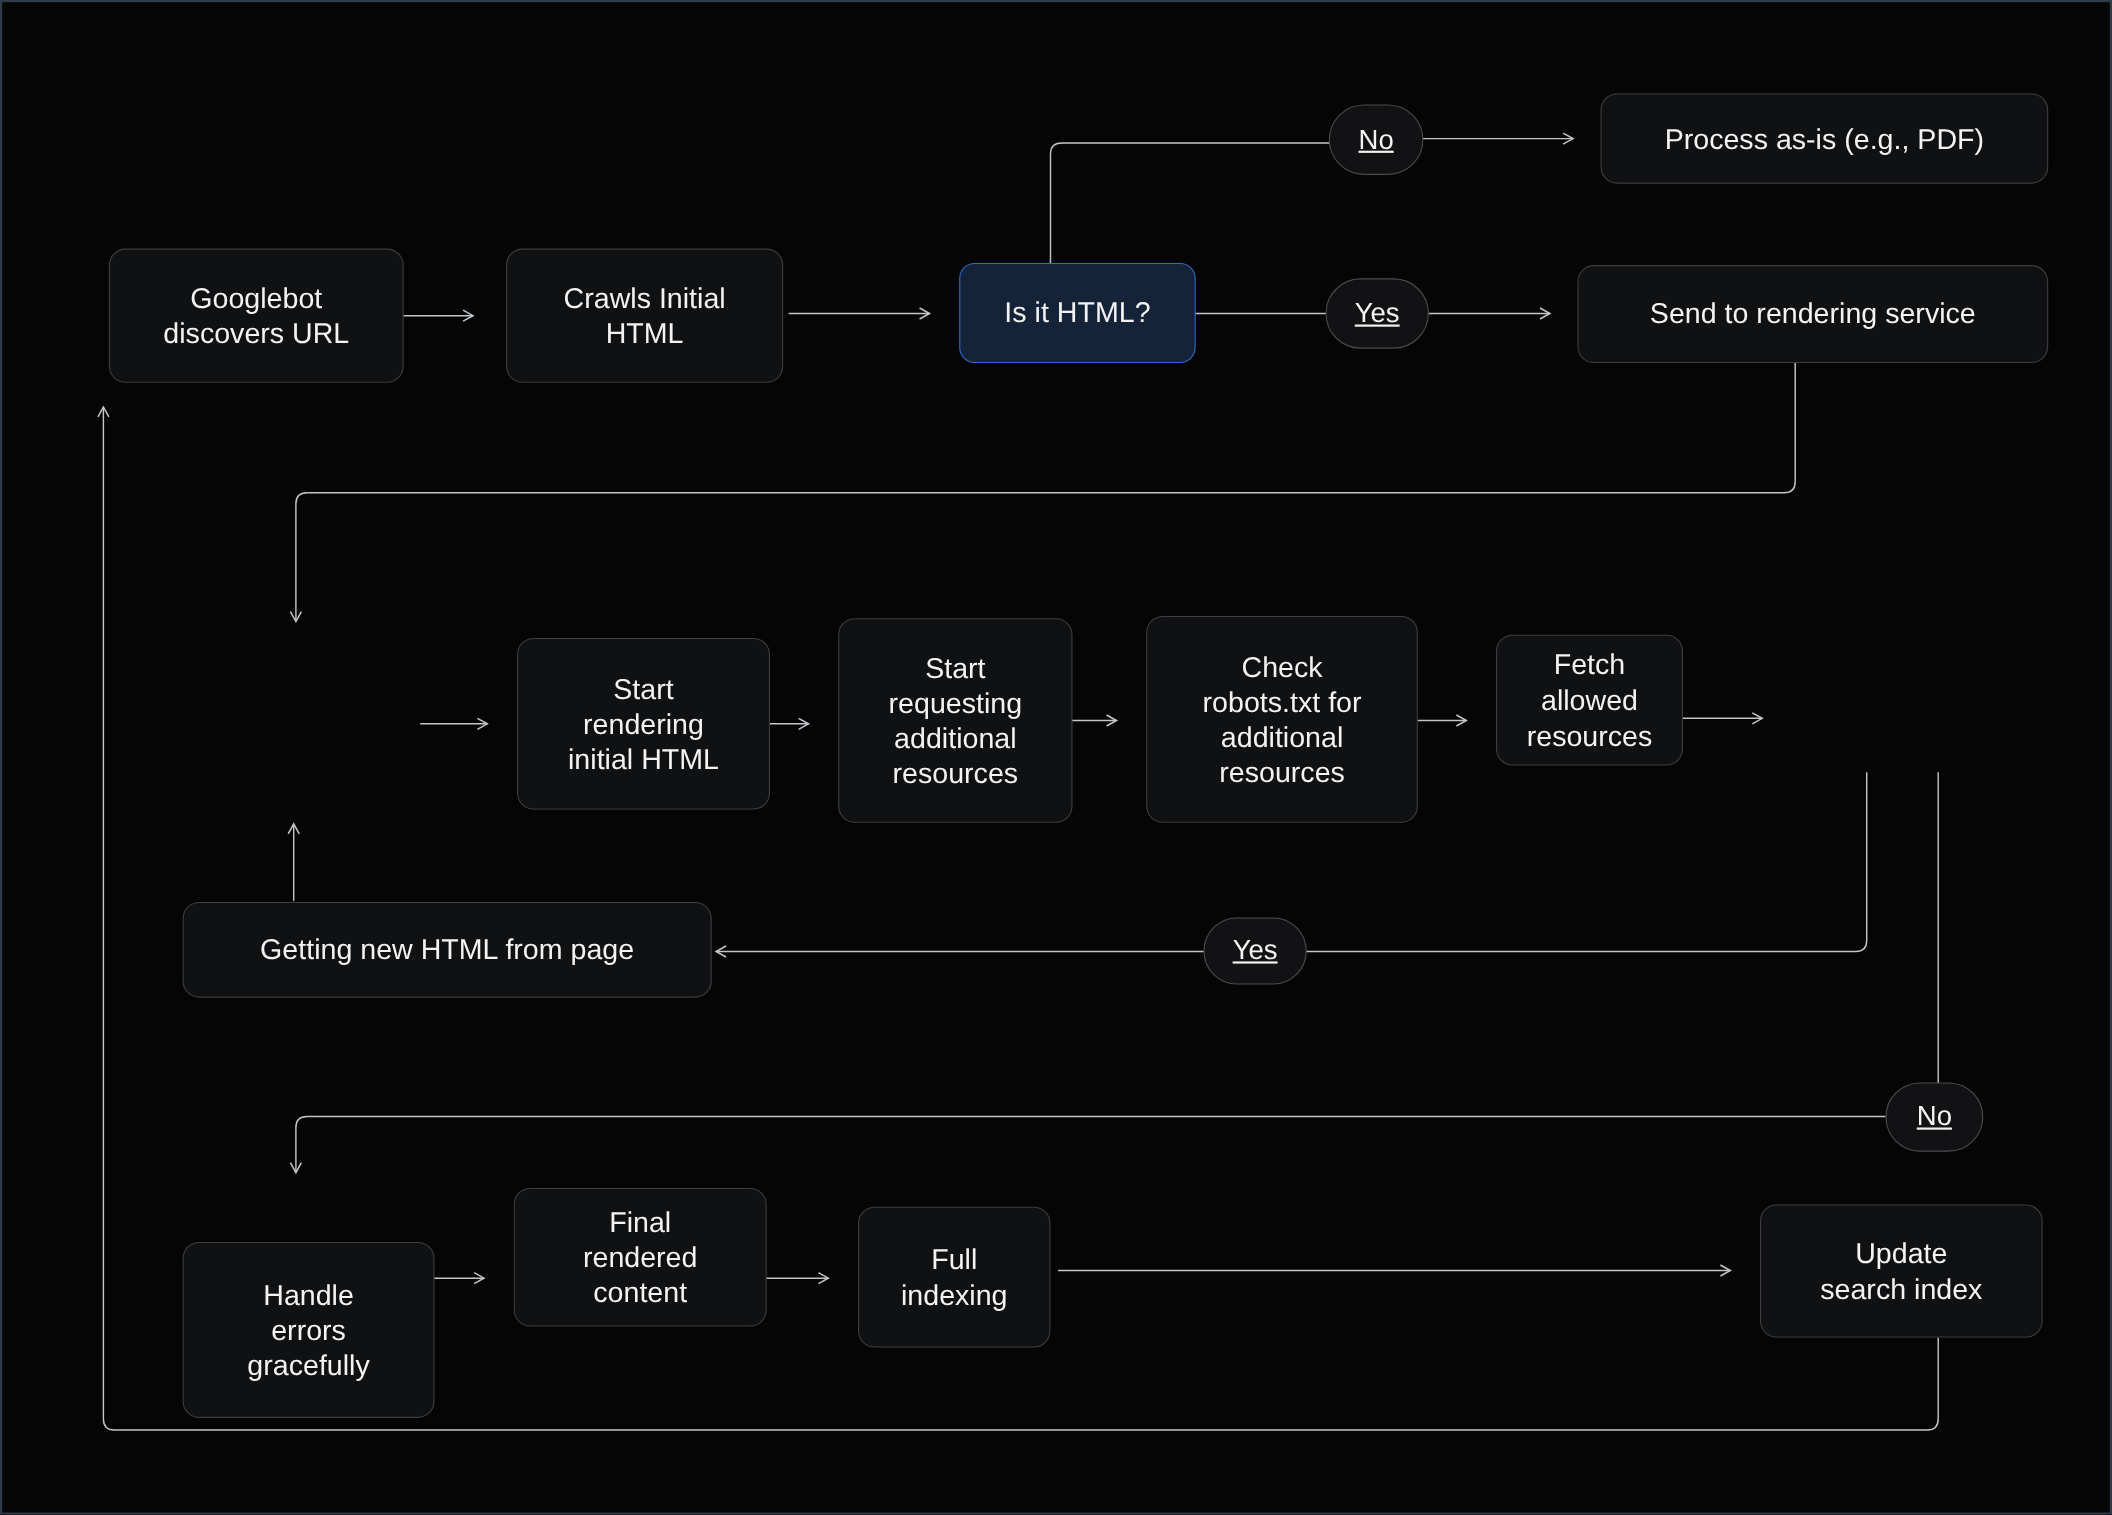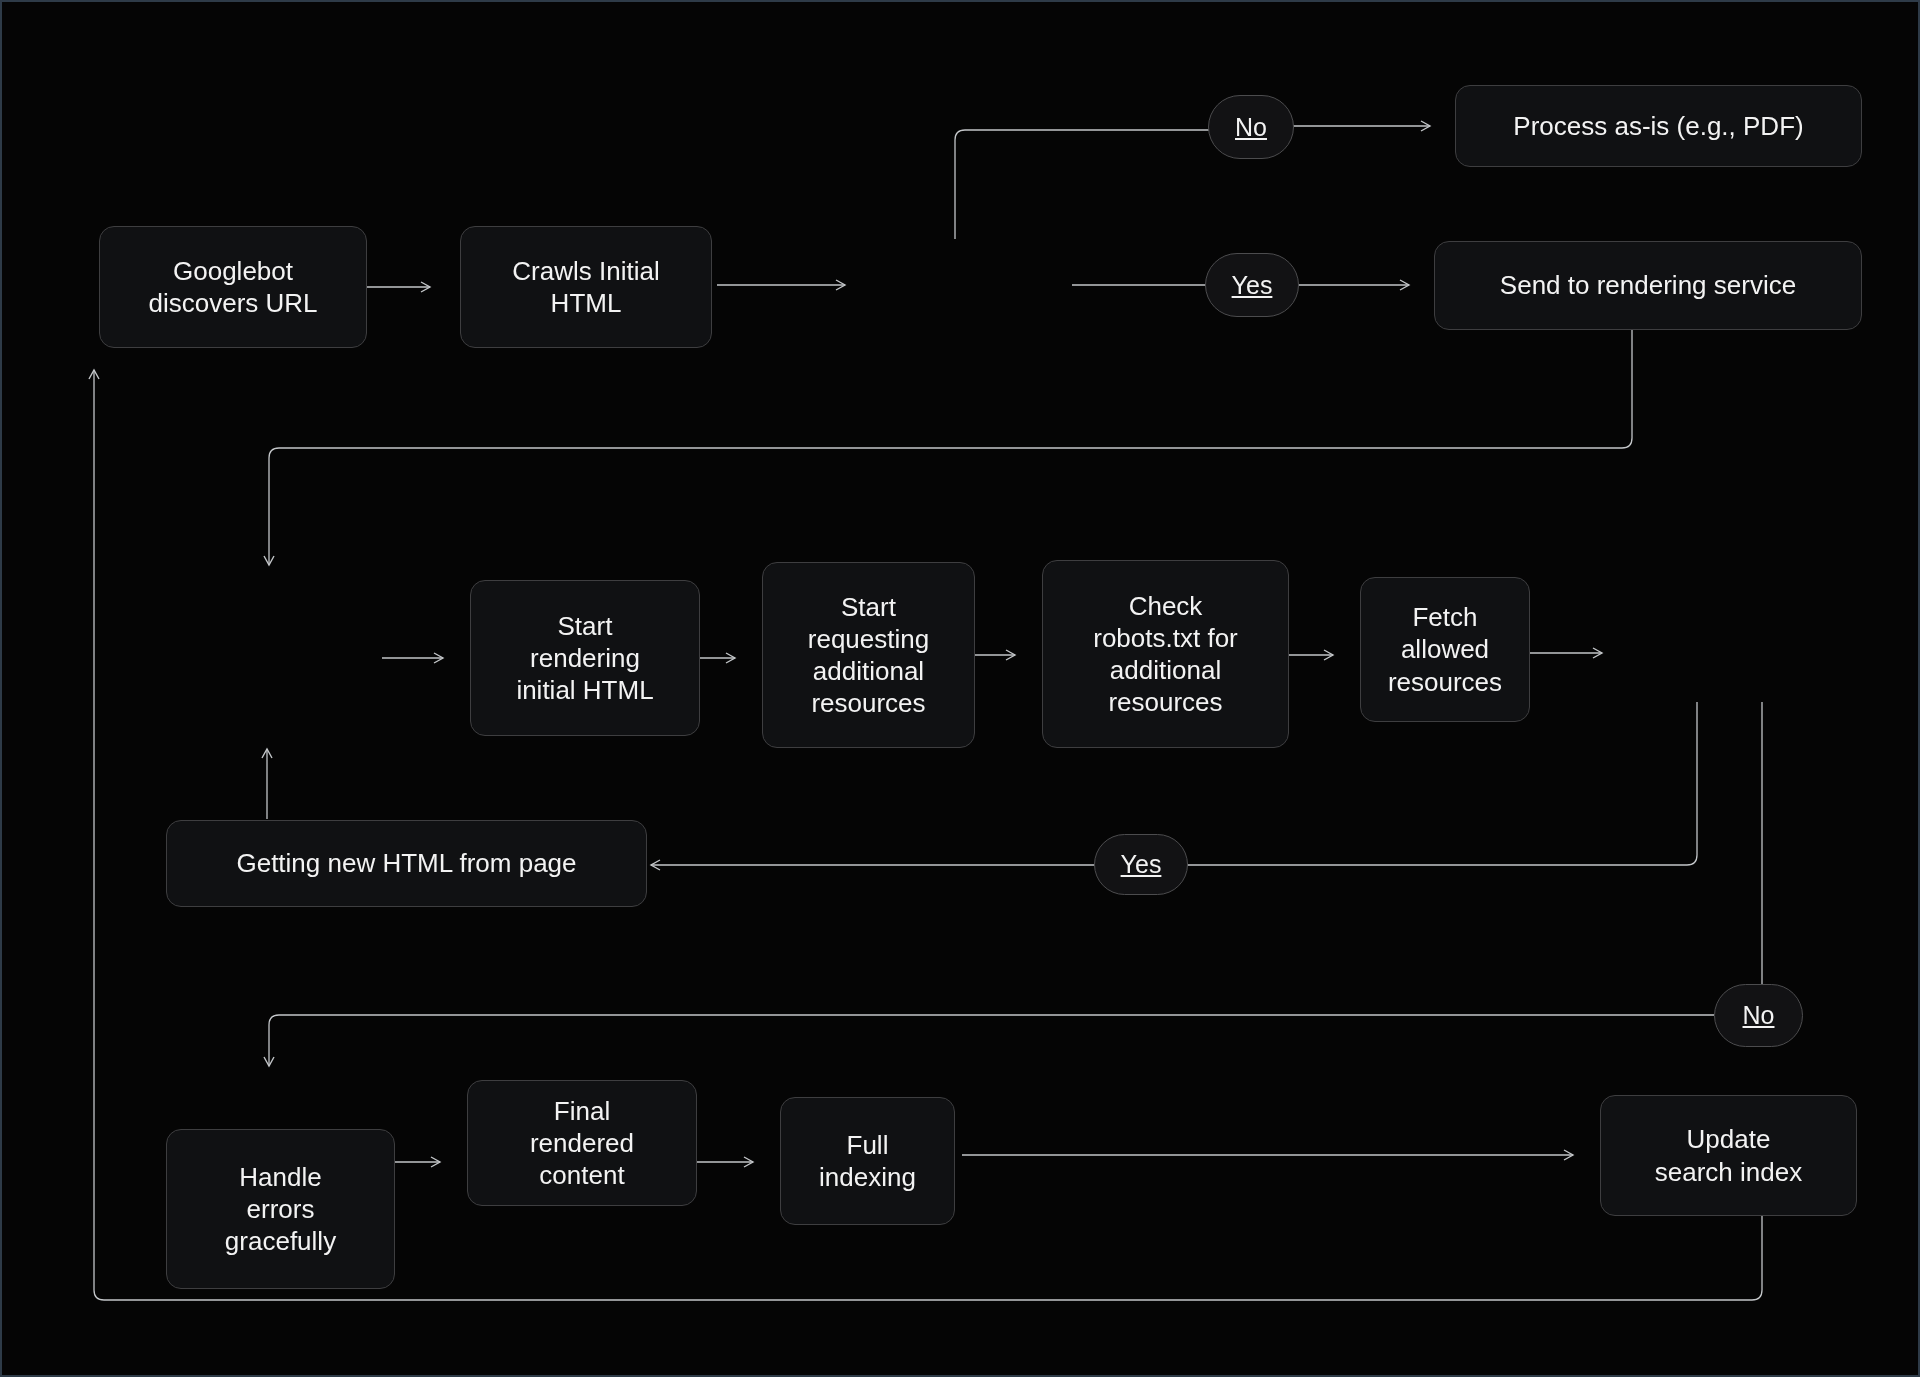--- a/index.html
+++ b/index.html
@@ -96,20 +96,23 @@
   <div class="node" style="left:82px; top:224px; width:268px; height:122px">
     <span>Googlebot
 discovers URL</span>
   </div>
 
   <div class="node" style="left:443px; top:224px; width:252px; height:122px">
     <span>Crawls Initial
 HTML</span>
   </div>
 
+  <div class="node decision" style="left:855px; top:237px; width:215px; height:91px">
+    <span>Is it HTML?</span>
+  </div>
 
   <div class="node" style="left:1438px; top:83px; width:407px; height:82px">
     <span>Process as-is (e.g., PDF)</span>
   </div>
 
   <div class="node" style="left:1417px; top:239px; width:428px; height:89px">
     <span>Send to rendering service</span>
   </div>
 
 
@@ -126,21 +129,21 @@
 resources</span>
   </div>
 
   <div class="node" style="left:1025px; top:558px; width:247px; height:188px">
     <span>Check
 robots.txt for
 additional
 resources</span>
   </div>
 
-  <div class="node" style="left:1343px; top:575px; width:170px; height:145px">
+  <div class="node" style="left:1343px; top:575px; width:170px; height:119px">
     <span>Fetch
 allowed
 resources</span>
   </div>
 
 
   <div class="node" style="left:149px; top:818px; width:481px; height:87px">
     <span>Getting new HTML from page</span>
   </div>
 

